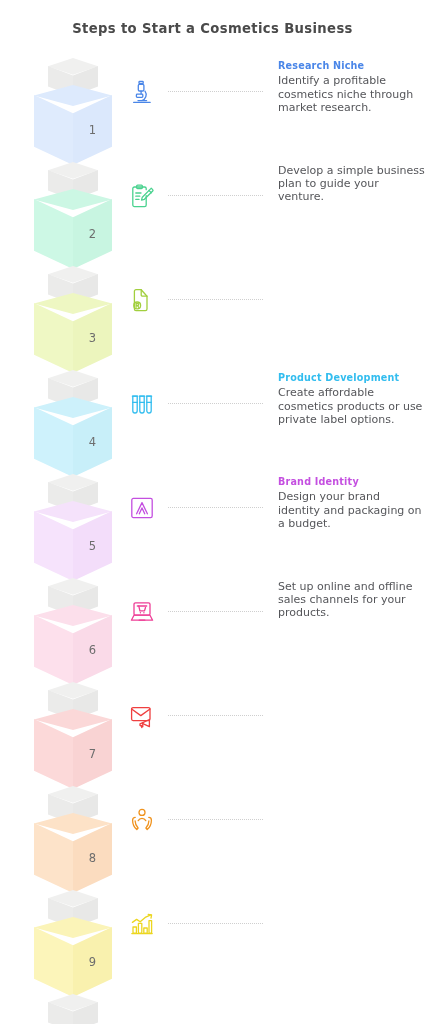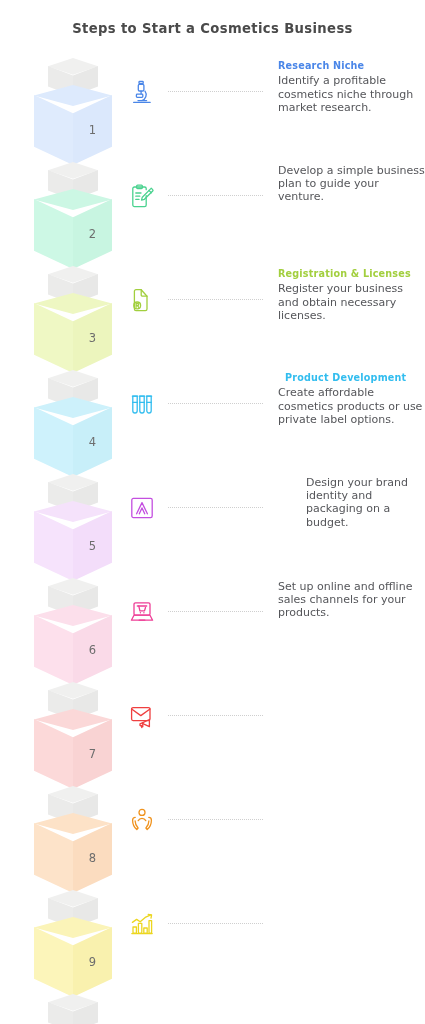--- a/index.html
+++ b/index.html
@@ -347,56 +347,53 @@
 <div class="row" style="top: 268px;">
     <div class="row-icon">
       <svg width="26" height="26" viewBox="0 0 26 26" fill="none" stroke="#a2cf3e" stroke-width="1.3" stroke-linecap="round" stroke-linejoin="round">
         <path d="M18 9.2V22a1.6 1.6 0 0 1-1.6 1.6H7A1.6 1.6 0 0 1 5.4 22V4.3A1.6 1.6 0 0 1 7 2.7h5.2z"></path>
         <path d="M12.2 2.7v5.2a1.3 1.3 0 0 0 1.3 1.3H18"></path>
         <circle cx="8.2" cy="18.4" r="3.4"></circle>
         <path d="M7.1 20.3v-3.8h1.5a1.1 1.1 0 0 1 0 2.2H7.1m1.5 0l1.1 1.6"></path>
       </svg>
     </div>
     <div class="dots" style="border-top-color: rgb(207, 207, 207);"></div>
-    <div class="row-text">
-      <div class="row-title" style="color: rgb(162, 207, 62);">Registration &amp; Licenses</div>
-      <div class="row-desc" style="color: rgb(85, 86, 90);">Register your business and obtain necessary licenses.</div>
-    </div>
   </div>
 <div class="row" style="top: 372px;">
     <div class="row-icon">
       <svg width="26" height="26" viewBox="0 0 26 26" fill="none" stroke="#32bdef" stroke-width="1.3" stroke-linecap="round" stroke-linejoin="round">
         <path d="M3.8 5.2h4.4v14.6a2.2 2.2 0 0 1-4.4 0z"></path>
         <path d="M3.4 5.2h5.2"></path>
         <path d="M3.8 11.4h4.4"></path>
         <path d="M10.8 5.2h4.4v14.6a2.2 2.2 0 0 1-4.4 0z"></path>
         <path d="M10.4 5.2h5.2"></path>
         <path d="M10.8 11.4h4.4"></path>
         <path d="M17.8 5.2h4.4v14.6a2.2 2.2 0 0 1-4.4 0z"></path>
         <path d="M17.4 5.2h5.2"></path>
         <path d="M17.8 11.4h4.4"></path>
       </svg>
     </div>
     <div class="dots" style="border-top-color: rgb(207, 207, 207);"></div>
     <div class="row-text">
-      <div class="row-title" style="color: rgb(50, 189, 239); margin-left: 7px;">Product Development</div>
+      <div class="row-title" style="color: rgb(50, 189, 239);">Product Development</div>
       <div class="row-desc" style="color: rgb(85, 86, 90);">Create affordable cosmetics products or use private label options.</div>
     </div>
   </div>
 <div class="row" style="top: 476px;">
     <div class="row-icon">
       <svg width="26" height="26" viewBox="0 0 26 26" fill="none" stroke="#c44fe0" stroke-width="1.3" stroke-linecap="round" stroke-linejoin="round">
         <rect x="2.8" y="3.4" width="20.4" height="19.2" rx="1.6"></rect>
         <path d="M7.6 18.8L13 7.6l5.4 11.2"></path>
         <path d="M10.3 18.8L13 12.9l2.7 5.9"></path>
       </svg>
     </div>
     <div class="dots" style="border-top-color: rgb(207, 207, 207);"></div>
     <div class="row-text">
-      <div class="row-desc" style="color: rgb(85, 86, 90); margin-left: 28px;">Design your brand identity and packaging on a budget.</div>
+      <div class="row-title" style="color: rgb(196, 79, 224);">Brand Identity</div>
+      <div class="row-desc" style="color: rgb(85, 86, 90);">Design your brand identity and packaging on a budget.</div>
     </div>
   </div>
 <div class="row" style="top: 580px;">
     <div class="row-icon">
       <svg width="26" height="26" viewBox="0 0 26 26" fill="none" stroke="#ee3f97" stroke-width="1.3" stroke-linecap="round" stroke-linejoin="round">
         <rect x="5" y="3.8" width="16" height="12.4" rx="1.5"></rect>
         <path d="M2.4 21.2l2.6-5h16l2.6 5z"></path>
         <path d="M10.2 21.2h5.6"></path>
         <path d="M8.3 7h9.4"></path>
         <path d="M9.8 7l1.1 4.8h4.6l1-3.3"></path>

